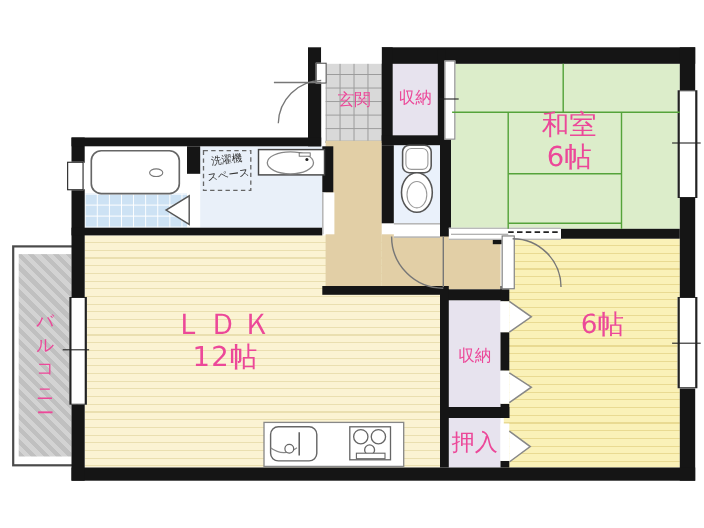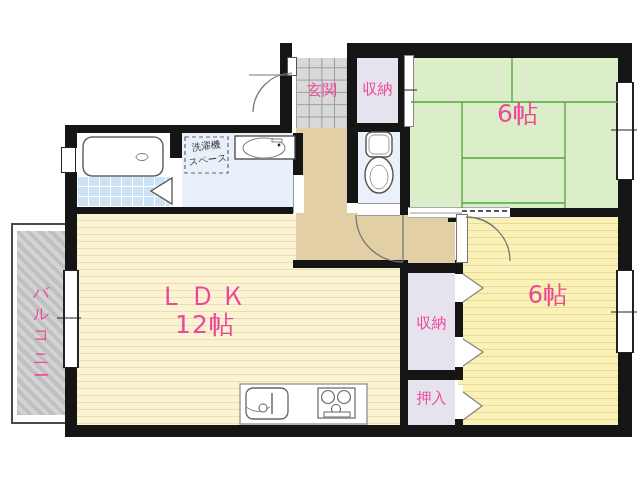--- a/index.html
+++ b/index.html
@@ -164,39 +164,40 @@
 
     <g stroke="#222" stroke-width="1">
       <line x1="57" y1="318" x2="81" y2="318"></line>
       <line x1="611" y1="130" x2="637" y2="130"></line>
       <line x1="611" y1="312" x2="637" y2="312"></line>
       <line x1="399" y1="90" x2="417" y2="90"></line>
     </g>
   </svg>
 
   <div class="lbl" style="left:455px;top:100px;width:125px;font-size:25px;">
+    <div>和室</div>
     <div>6帖</div>
   </div>
 
   <div class="lbl" style="left:95px;top:280px;width:220px;font-size:27px;letter-spacing:4px;">
     <div>ＬＤＫ</div>
     <div style="font-size:25px;letter-spacing:1px;">12帖</div>
   </div>
 
   <div class="lbl" style="left:480px;top:282px;width:135px;font-size:24px;">
     <div>6帖</div>
   </div>
 
   <div class="lbl" style="left:298px;top:82px;width:48px;font-size:15px;">玄関</div>
 
   <div class="lbl" style="left:355px;top:81px;width:45px;font-size:15px;">収納</div>
 
   <div class="lbl" style="left:408px;top:315px;width:47px;font-size:15px;">収納</div>
 
-  <div class="lbl" style="left:408px;top:390px;width:47px;font-size:15px;">押入</div>
+  <div class="lbl" style="left:408px;top:390px;width:47px;font-size:21px;">押入</div>
 
   <div class="lbl" style="left:17px;top:231px;width:48px;height:184px;writing-mode:vertical-rl;font-size:16px;letter-spacing:5px;display:flex;align-items:center;justify-content:center;">バルコニー</div>
 
   <div class="lbl" style="left:184px;top:139px;width:46px;font-size:9.5px;color:#333;transform:rotate(-7deg);line-height:1.5;">
     <div>洗濯機</div>
     <div>スペース</div>
   </div>
 
 </div>
 

